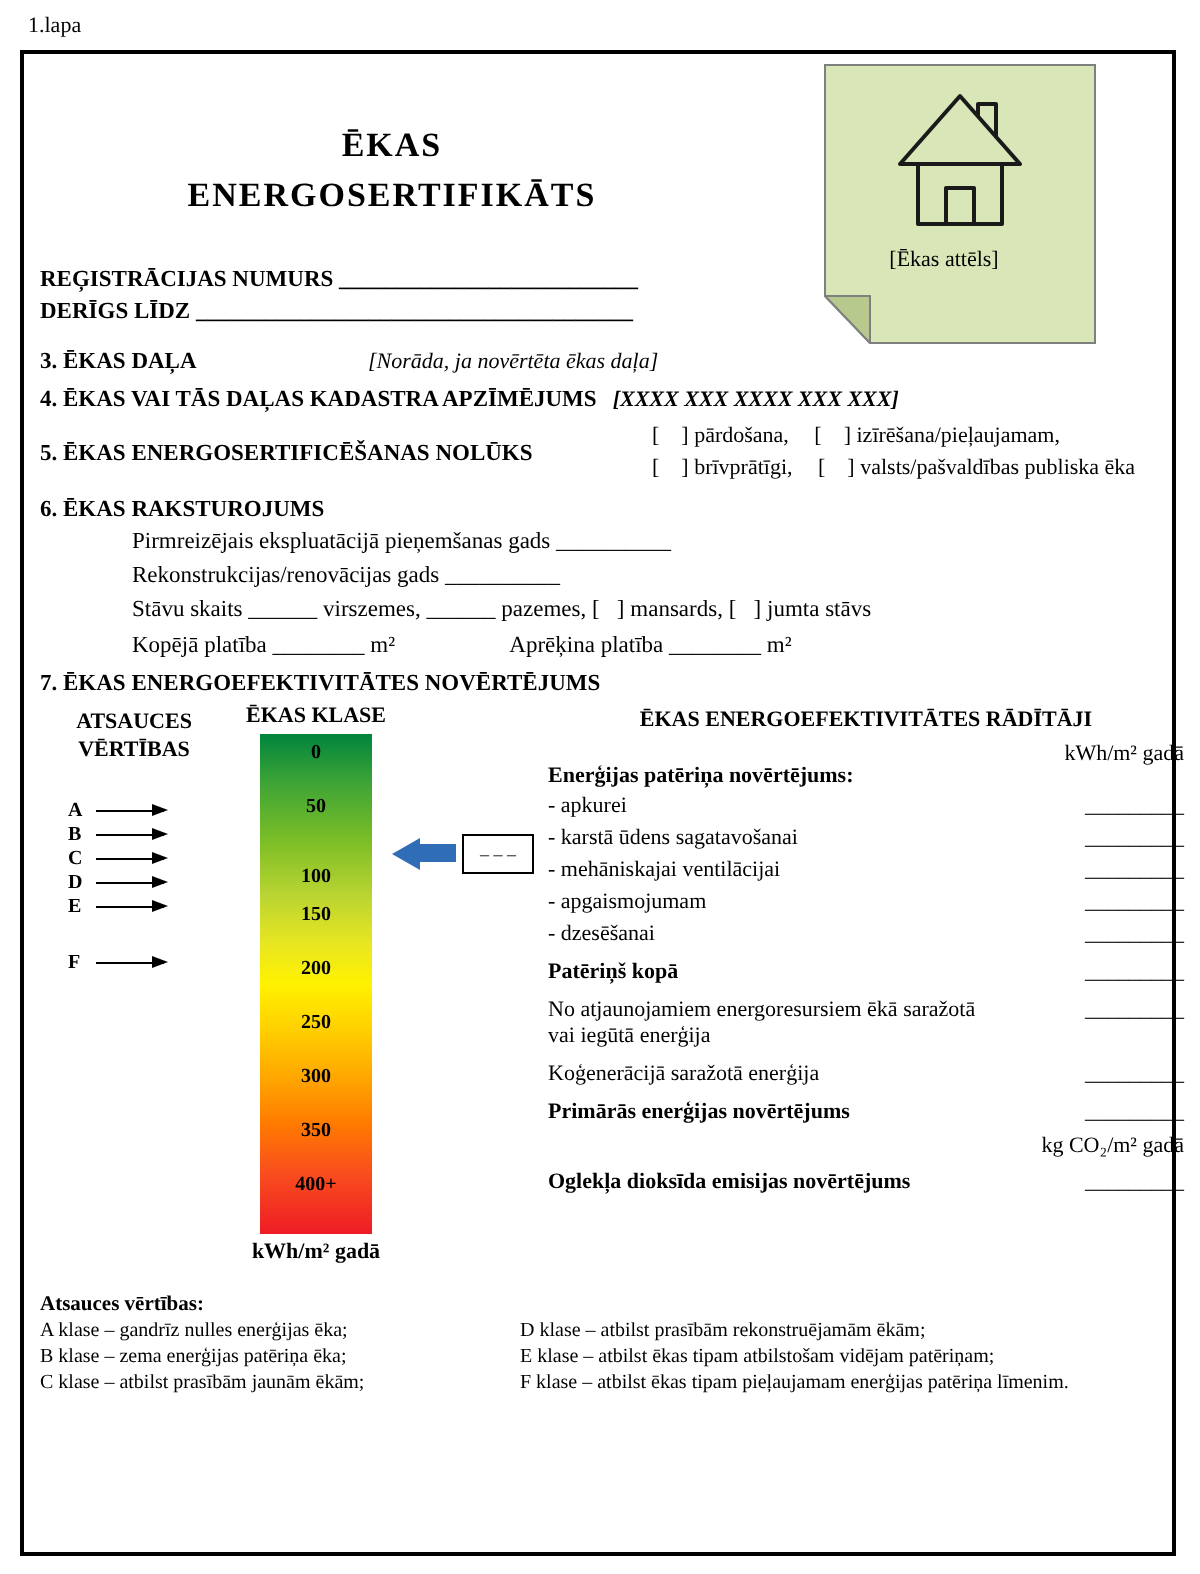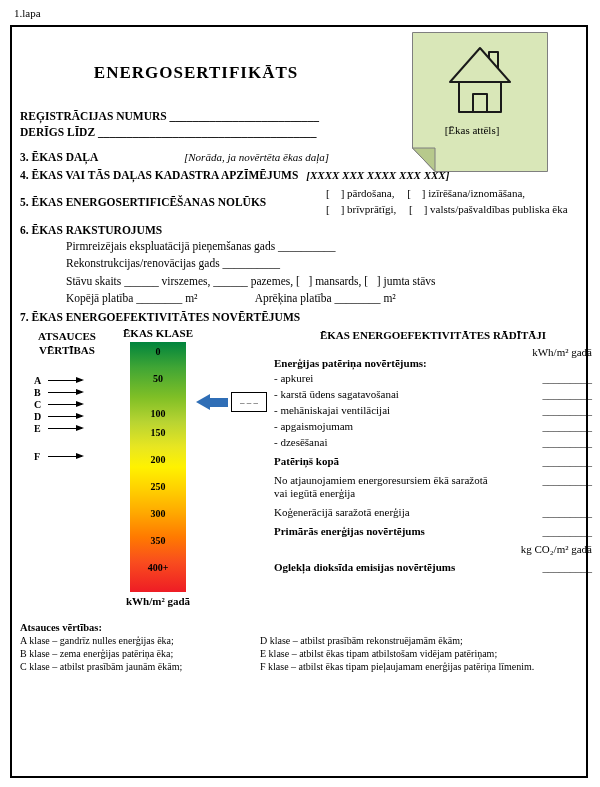--- a/index.html
+++ b/index.html
@@ -96,20 +96,21 @@
         <rect x="77" y="20" width="9" height="16"></rect>
         <polygon points="38,50 68,16 98,50" fill="#d9e7b8"></polygon>
         <rect x="47" y="50" width="42" height="30" fill="#d9e7b8"></rect>
         <rect x="61" y="62" width="14" height="18"></rect>
       </g>
     </svg>
     <span class="photo-caption">[Ēkas attēls]</span>
   </div>
 
   <div class="title">
+    <div>ĒKAS</div>
     <div>ENERGOSERTIFIKĀTS</div>
   </div>
 
   <div class="reg-line">
     <span>REĢISTRĀCIJAS NUMURS</span>
     <span class="blank">__________________________</span>
   </div>
   <div class="valid-line">
     <span>DERĪGS LĪDZ</span>
     <span class="blank">______________________________________</span>
@@ -129,21 +130,21 @@
       <div class="fvalue bold-italic">[XXXX XXX XXXX XXX XXX]</div>
     </div>
 
     <div class="frow" style="align-items:center;gap:48px;">
       <div class="flabel flabel-wide">5. ĒKAS ENERGOSERTIFICĒŠANAS NOLŪKS</div>
       <div class="opts">
         <div>
           <span class="cbx">[    ]</span>
           <span>pārdošana,</span>
           <span class="cbx gap">[    ]</span>
-          <span>izīrēšana/iznomāšana,</span>
+          <span>izīrēšana/pieļaujamam,</span>
         </div>
         <div>
           <span class="cbx">[    ]</span>
           <span>brīvprātīgi,</span>
           <span class="cbx gap">[    ]</span>
           <span>valsts/pašvaldības publiska ēka</span>
         </div>
       </div>
     </div>
 

